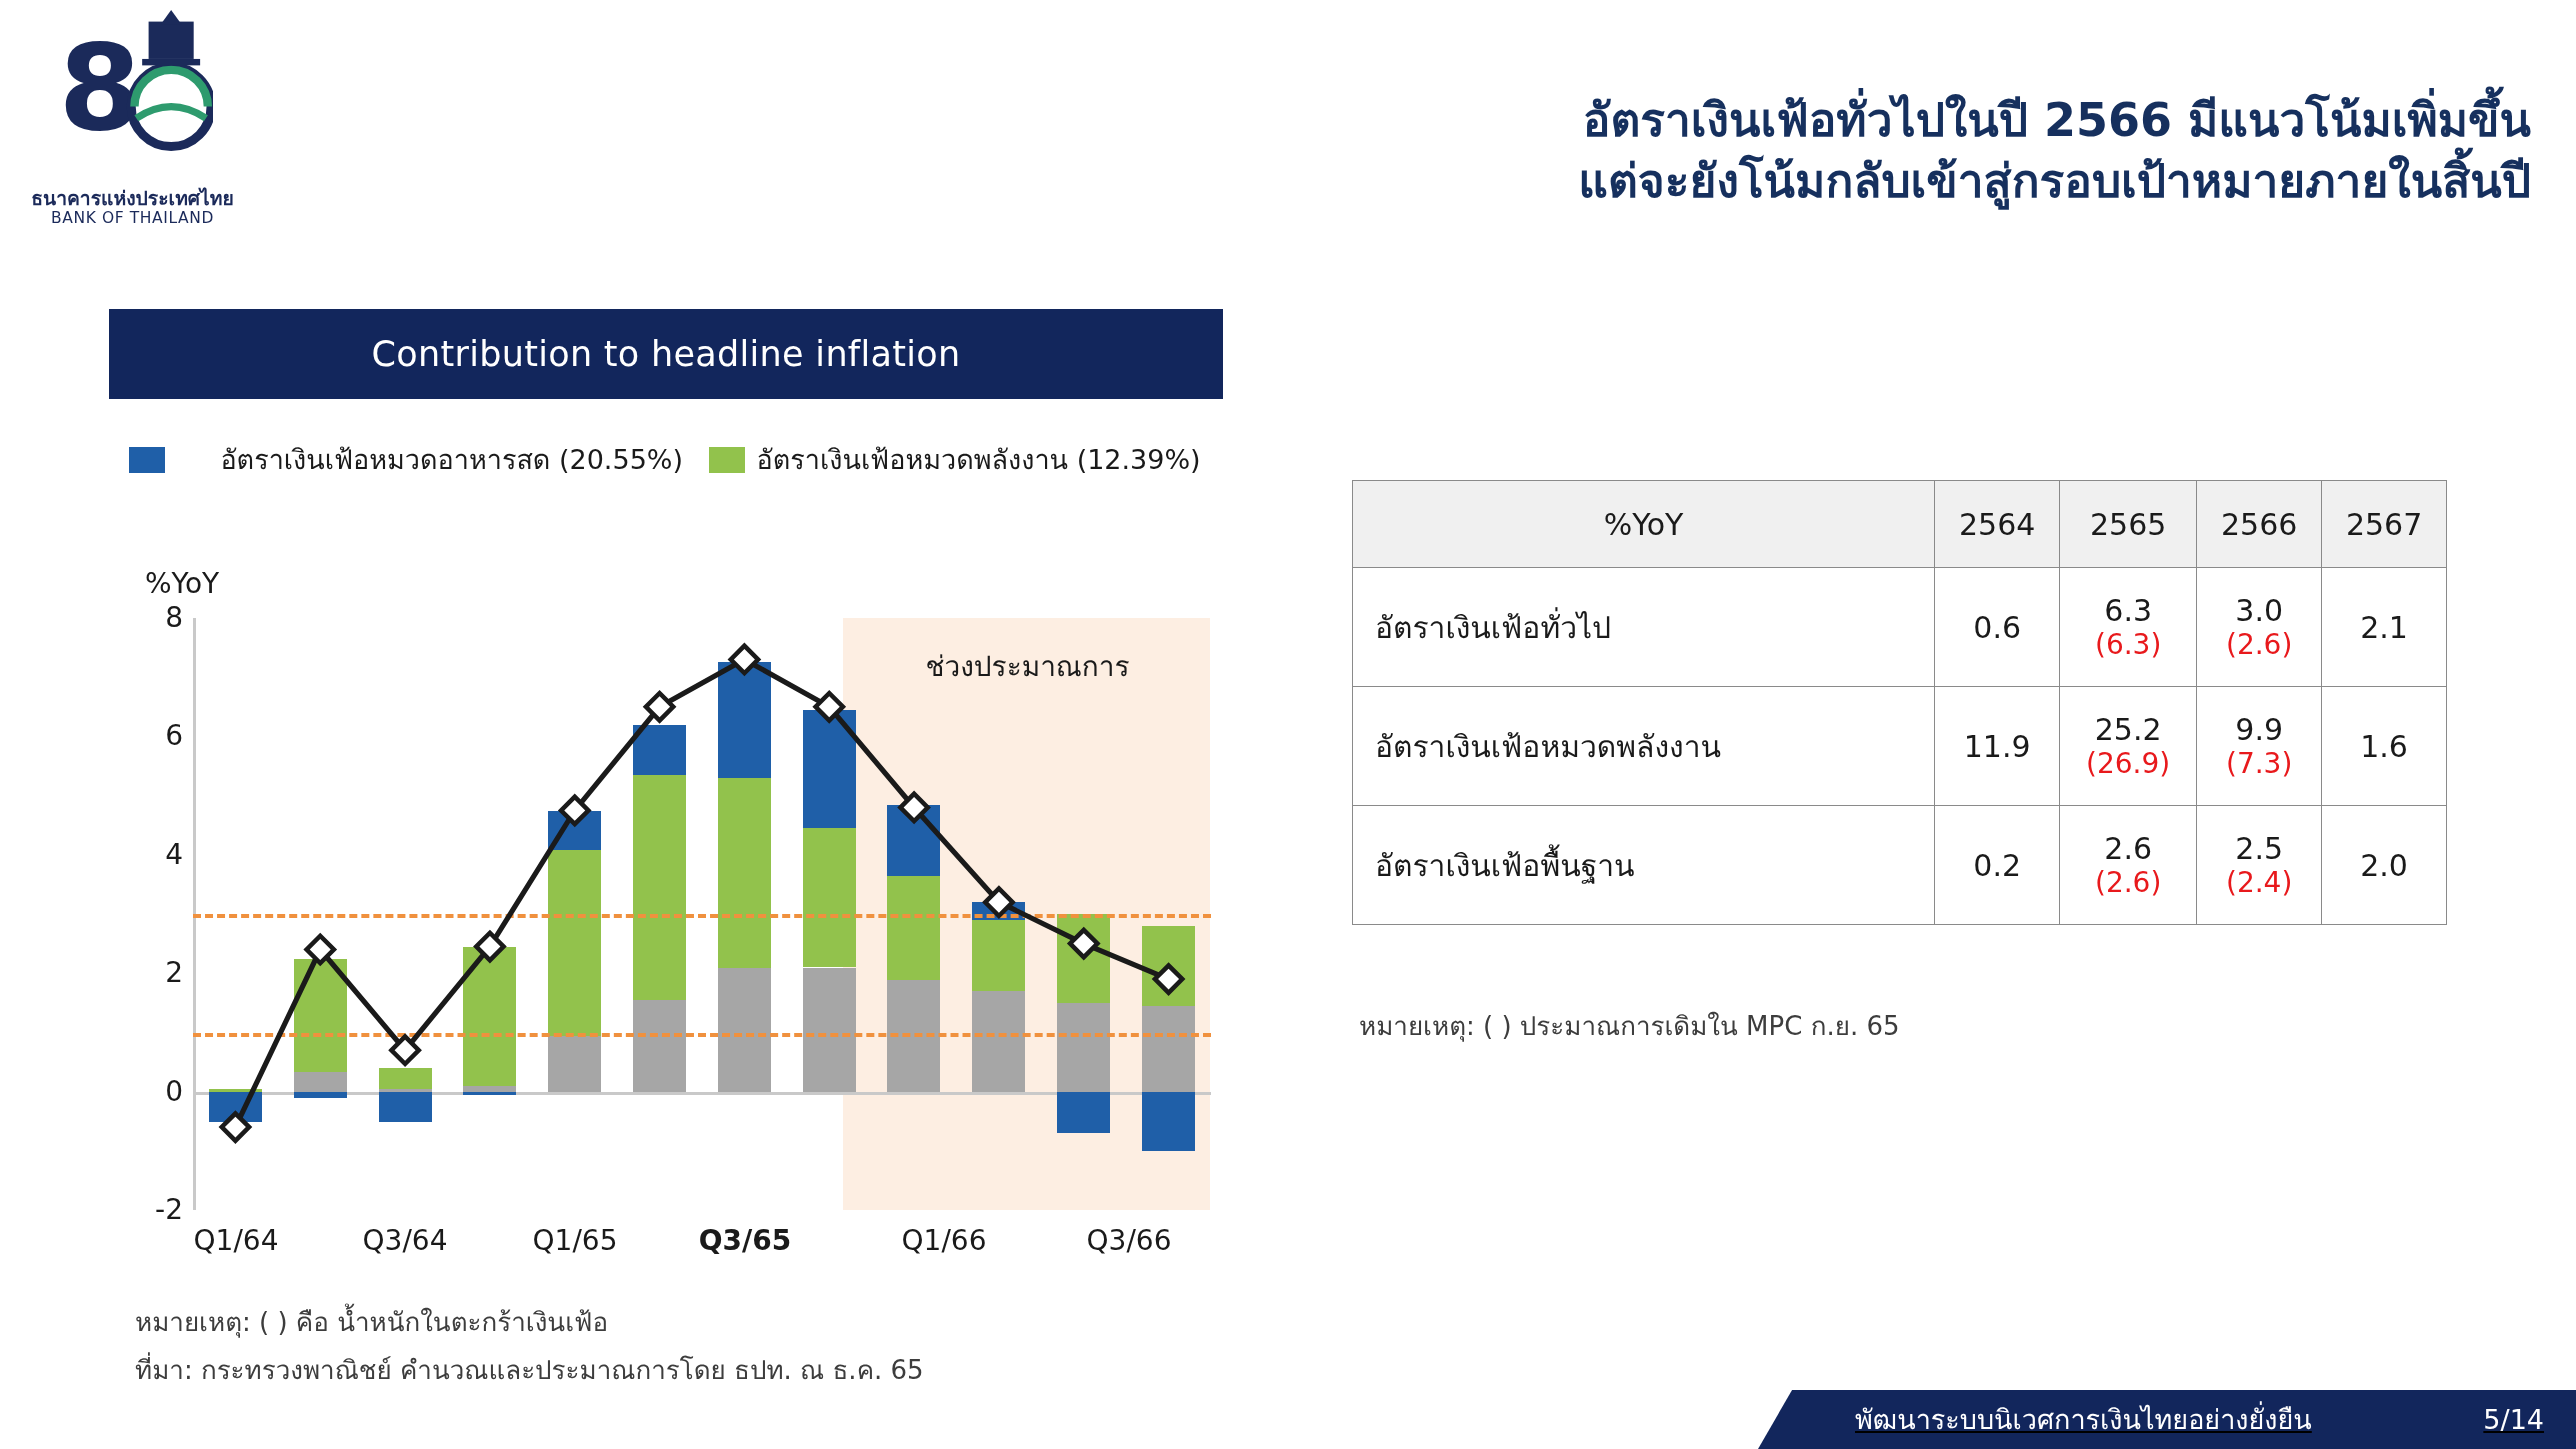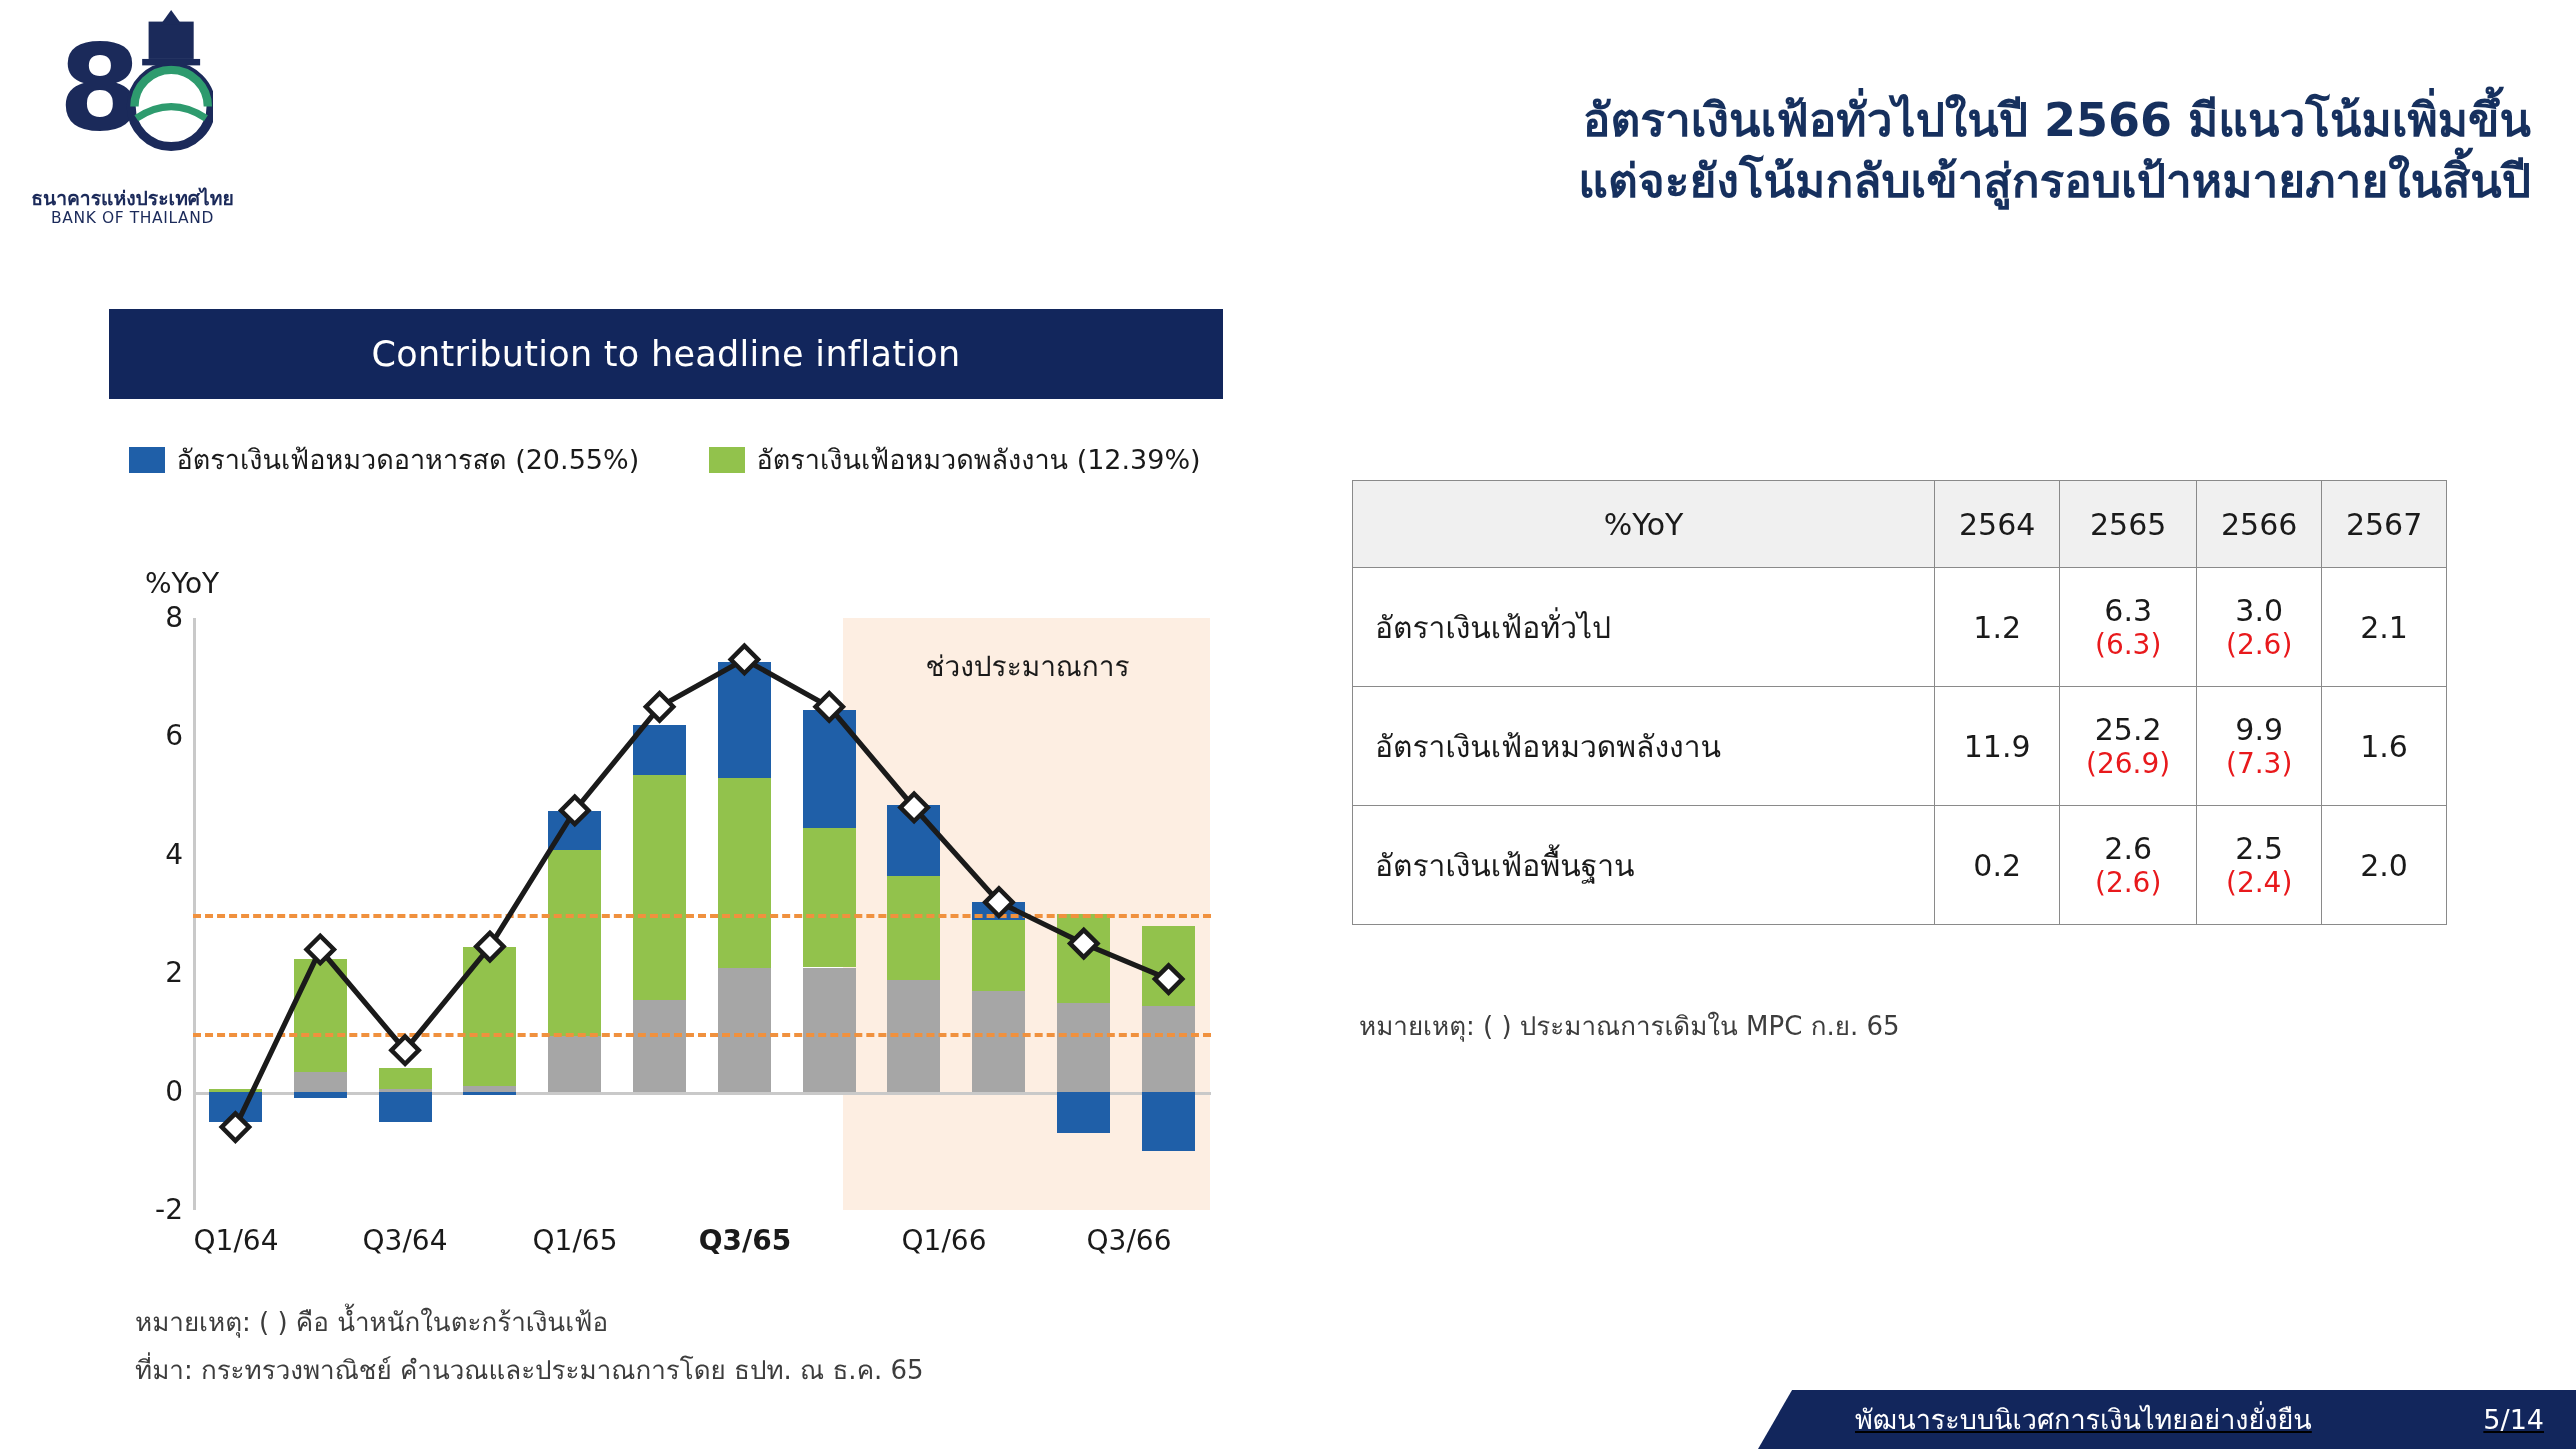--- a/index.html
+++ b/index.html
@@ -37,21 +37,21 @@
     background:#12265c;color:#ffffff;
     display:flex;align-items:center;justify-content:center;
     font-size:35px;letter-spacing:0.3px;
   }
 
   .legend{position:absolute;left:129px;top:438px;width:1108px;}
   .legend-row{display:flex;align-items:center;margin-bottom:15.5px;}
   .legend-item{display:flex;align-items:center;margin-right:26px;}
   .legend-item .swatch{width:36px;height:26px;margin-right:11.6px;}
   .legend-item .lbl{font-size:27px;color:#1a1a1a;white-space:nowrap;}
-  .legend-item.w1{width:554px;}
+  .legend-item.w1{width:554px;justify-content:space-between;}
   .legend-line-wrap{position:relative;width:77px;height:26px;margin-right:11.6px;}
   .legend-line{position:absolute;top:12.2px;left:0;width:77px;height:3.9px;background:#1a1a1a;}
   .legend-diamond{
     position:absolute;left:28px;top:5.2px;width:16.7px;height:16.7px;
     background:#ffffff;border:3.2px solid #1a1a1a;transform:rotate(45deg);
   }
 
   .yunit{position:absolute;left:145px;top:567px;font-size:28px;color:#1a1a1a;}
 
   
@@ -237,21 +237,21 @@
             <th>%YoY</th>
             <th>2564</th>
             <th>2565</th>
             <th>2566</th>
             <th>2567</th>
           </tr>
         </thead>
       <tbody id="tbody">
           <tr>
             <td class="rowhead">อัตราเงินเฟ้อทั่วไป</td>
-            <td>1.2</td>
+            <td>0.6</td>
             <td><span>6.3</span><span class="sub">(6.3)</span></td>
             <td><span>3.0</span><span class="sub">(2.6)</span></td>
             <td>2.1</td>
           </tr>
           <tr>
             <td class="rowhead">อัตราเงินเฟ้อหมวดพลังงาน</td>
             <td>11.9</td>
             <td><span>25.2</span><span class="sub">(26.9)</span></td>
             <td><span>9.9</span><span class="sub">(7.3)</span></td>
             <td>1.6</td>

